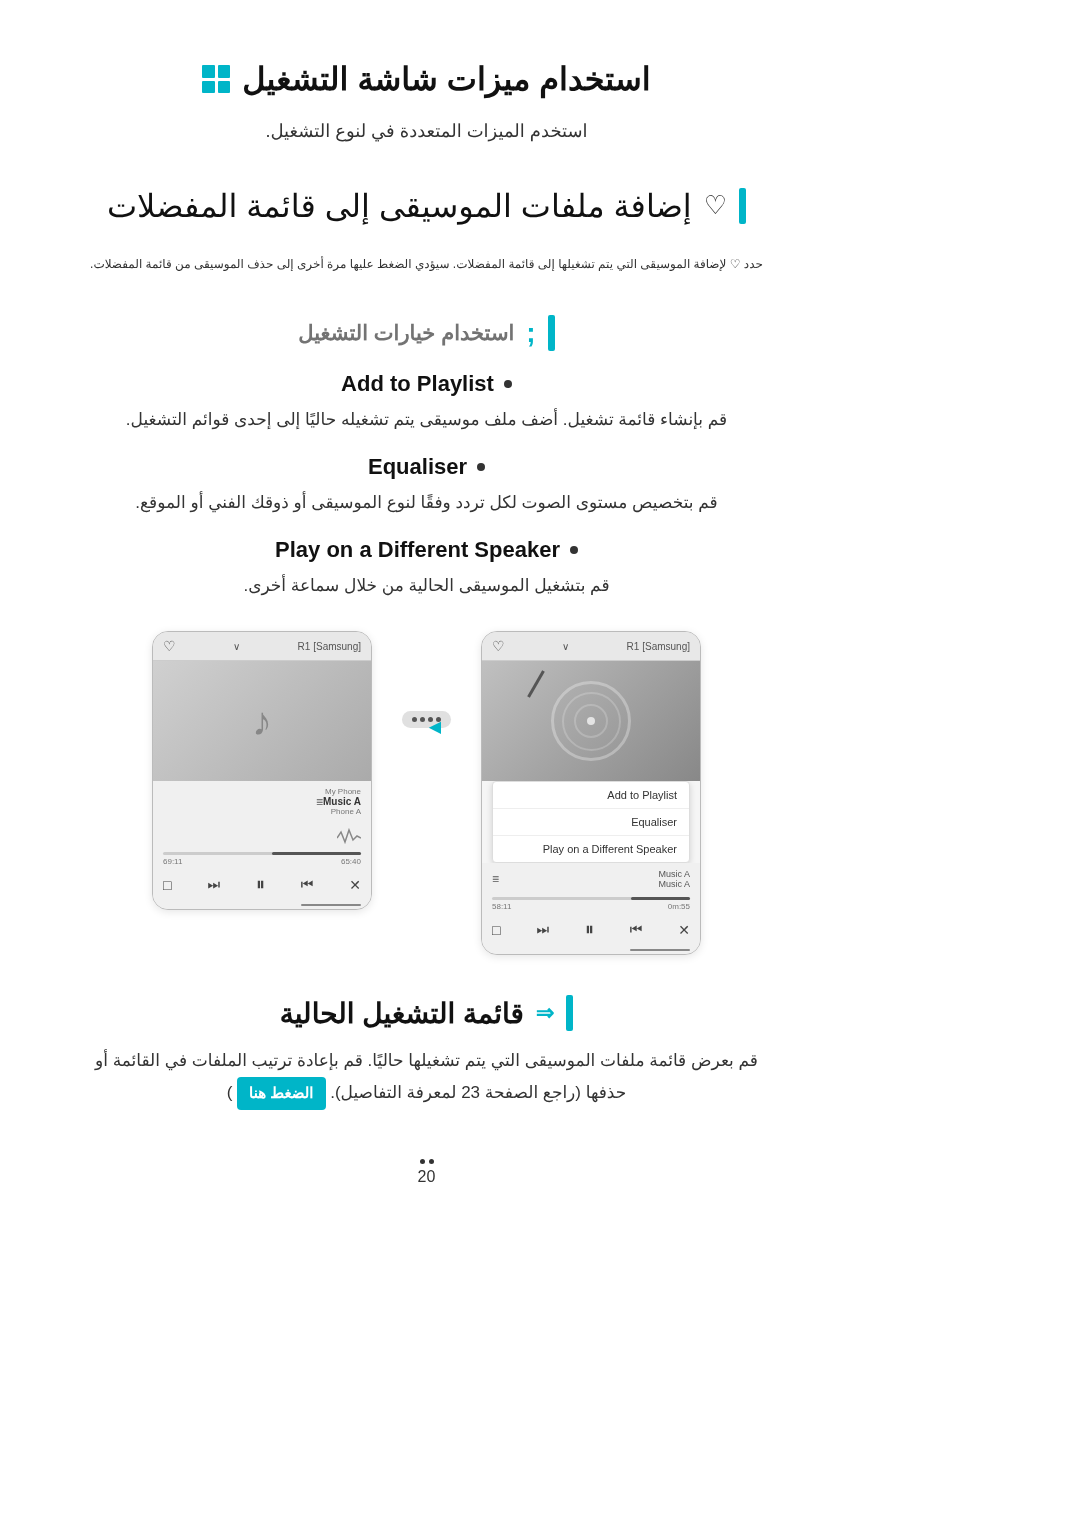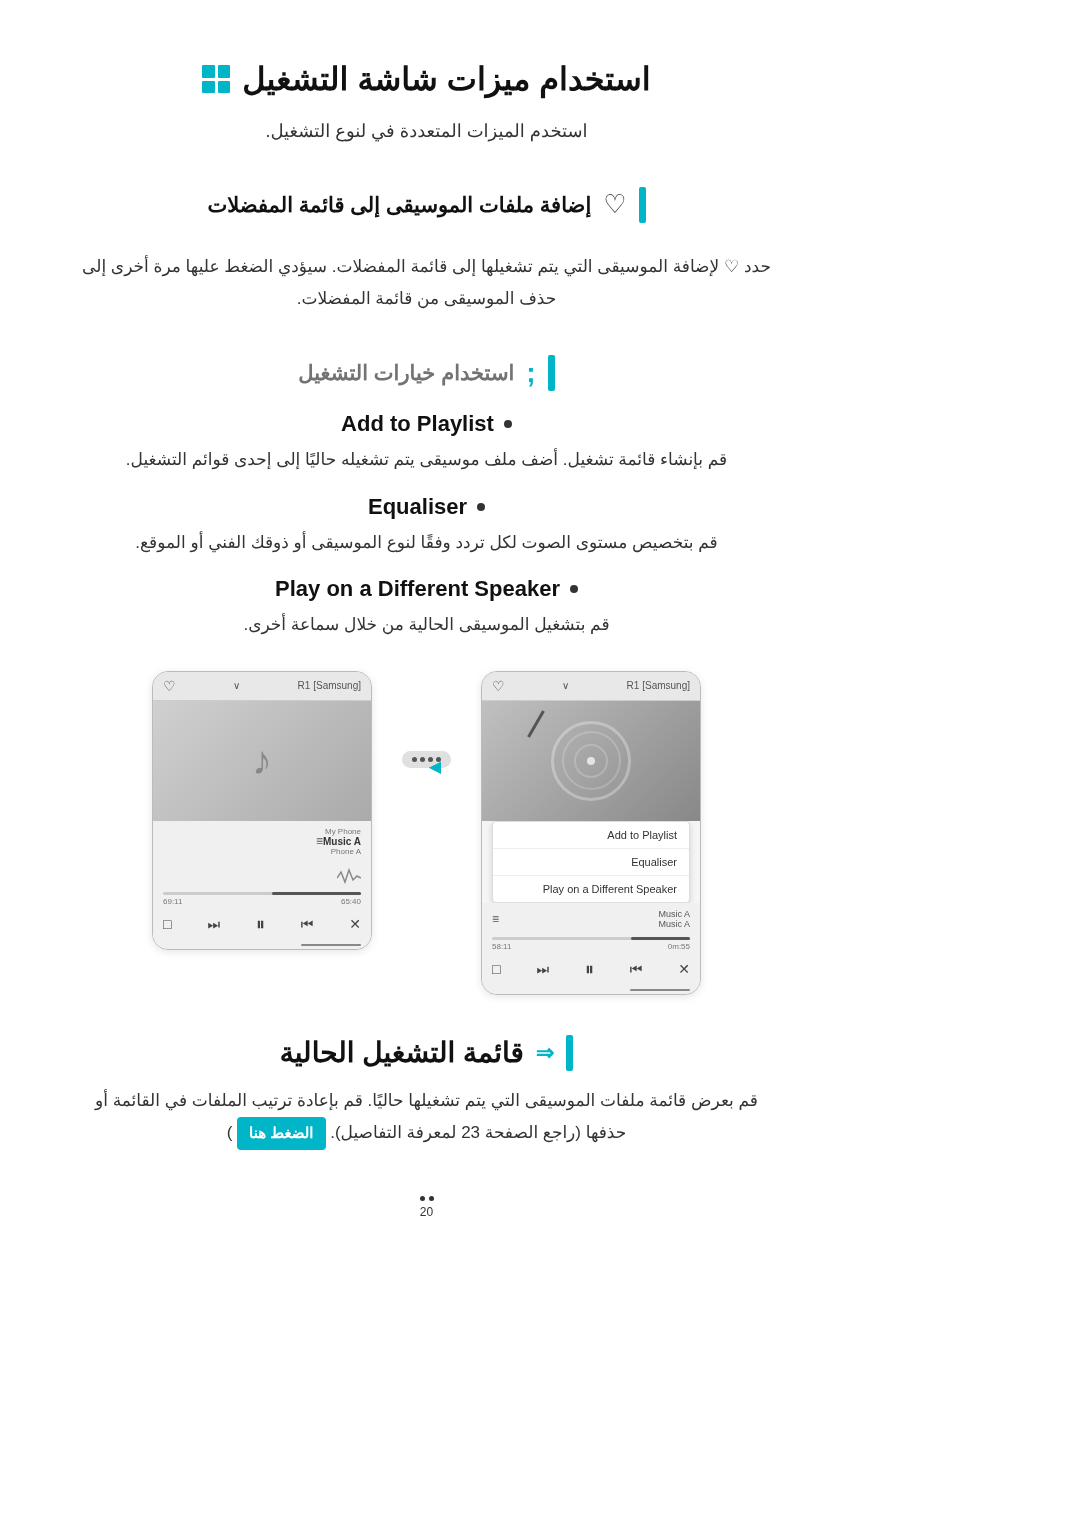--- a/index.html
+++ b/index.html
@@ -61,32 +61,32 @@
       gap: 12px;
       margin-bottom: 14px;
     }
     .section-2-title .blue-bar {
       width: 7px;
       height: 36px;
       background: #00b5c8;
       border-radius: 2px;
     }
     .section-2-title .title-text {
-      font-size: 21px;
-      font-weight: bold;
+      font-size: 32px;
+      font-weight: normal;
       color: #111;
     }
     .heart-icon {
       font-size: 26px;
       color: #333;
     }
 
     .section-2-body {
       text-align: center;
-      font-size: 17px;
+      font-size: 12px;
       color: #333;
       line-height: 1.9;
       margin-bottom: 40px;
       padding: 0 40px;
       margin-top: 28px;
     }
 
     
     .section-3-title {
       display: flex;
@@ -403,21 +403,21 @@
       font-size: 15px;
       padding: 2px 12px;
       border-radius: 4px;
       font-weight: bold;
     }
 
     
     .page-footer {
       text-align: center;
       margin-top: 40px;
-      font-size: 12px;
+      font-size: 16px;
       color: #333;
     }
     .page-dots {
       display: inline-flex;
       gap: 4px;
       align-items: center;
       margin-bottom: 4px;
     }
     .page-dot {
       width: 5px;

